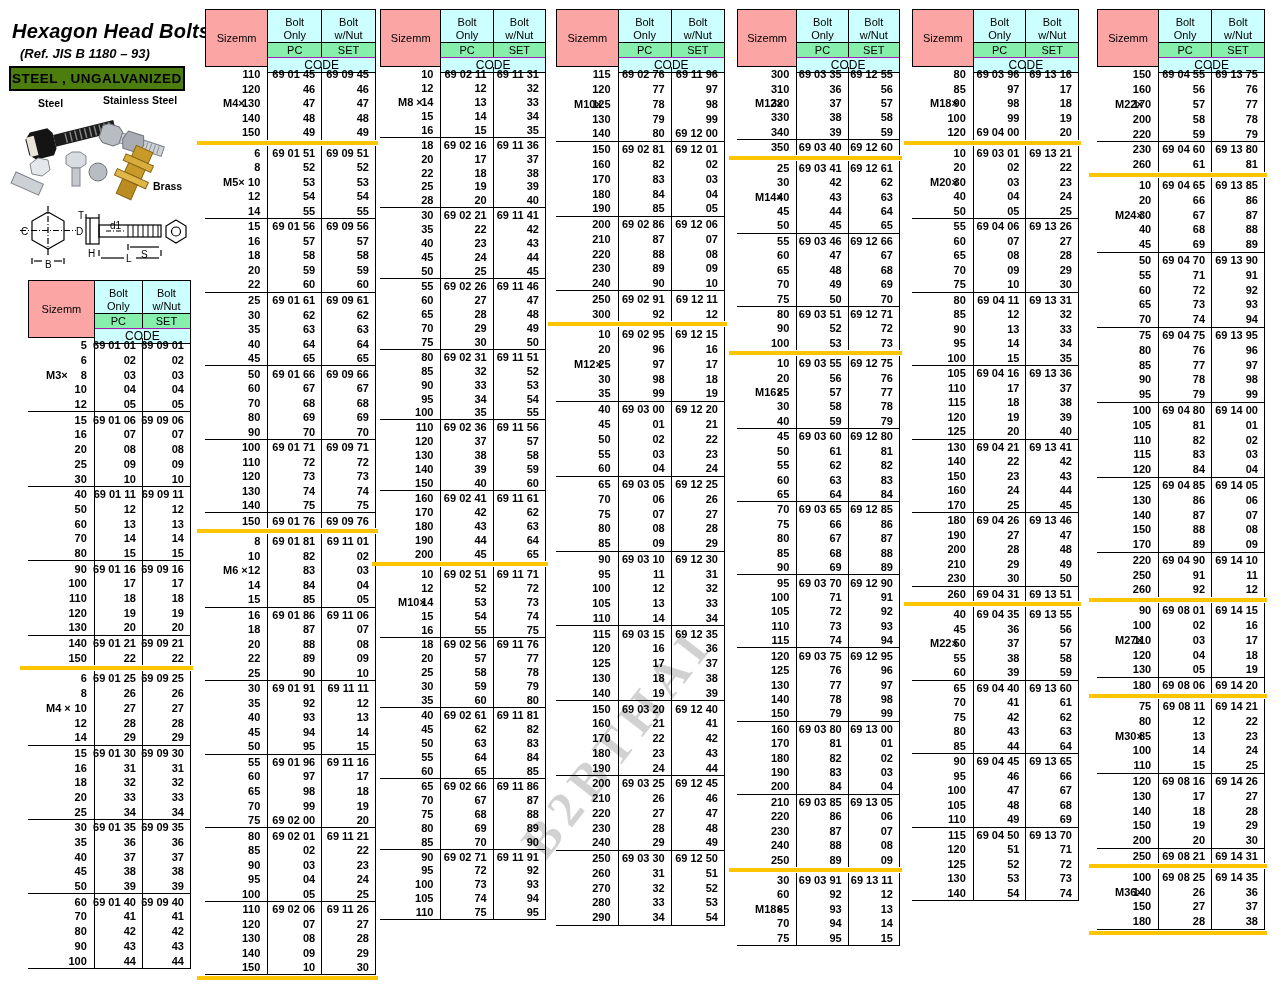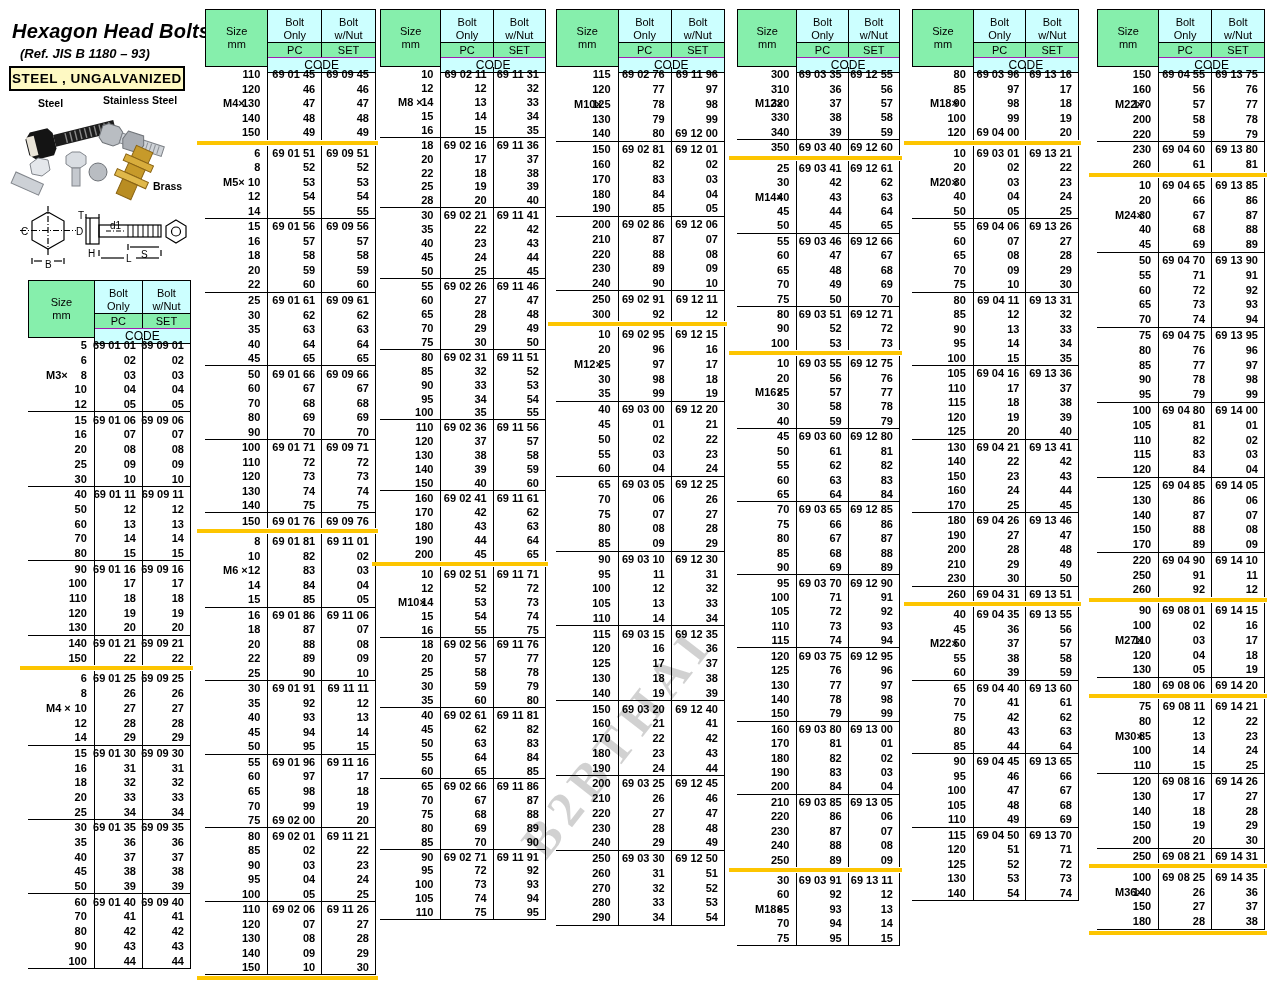--- a/index.html
+++ b/index.html
@@ -4,21 +4,21 @@
 <style>
   html,body{margin:0;padding:0;}
   body{
     width:1286px;height:984px;position:relative;background:#ffffff;
     font-family:"Liberation Sans",sans-serif;color:#000;overflow:hidden;
   }
   
   .page-title{position:absolute;left:12px;top:20px;font-size:20px;font-weight:bold;font-style:italic;letter-spacing:.2px;}
   .page-subtitle{position:absolute;left:20px;top:46px;font-size:13px;font-weight:bold;font-style:italic;}
   .material-banner{
-    position:absolute;left:9px;top:66px;width:172px;height:21px;background:#fef9c3;
+    position:absolute;left:9px;top:66px;width:172px;height:21px;background:#4d7c0f;
     border:2px solid #000;text-align:center;font-size:13.5px;font-weight:bold;line-height:21px;letter-spacing:.5px;
   }
   .photo-area{position:absolute;left:8px;top:94px;width:188px;height:112px;}
   .photo-label{position:absolute;font-size:10.5px;font-weight:bold;}
   .lbl-steel{left:30px;top:3px;}
   .lbl-stainless{left:95px;top:0px;}
   .lbl-brass{left:145px;top:86px;}
   .diagram{position:absolute;left:10px;top:206px;width:182px;height:64px;}
   
   .wm{
@@ -30,22 +30,22 @@
   .bolt-table{position:absolute;box-sizing:border-box;}
   .t1{left:28px;top:280px;width:163px;--rh:14.70px;}
   .t2{left:205px;top:9px;width:171px;--rh:14.53px;}
   .t3{left:380px;top:9px;width:166px;--rh:13.95px;}
   .t4{left:556px;top:9px;width:169px;--rh:14.77px;}
   .t5{left:737px;top:9px;width:163px;--rh:14.43px;}
   .t6{left:912px;top:9px;width:167px;--rh:14.50px;}
   .t7{left:1097px;top:9px;width:168px;--rh:14.80px;}
   .thead{display:flex;height:58px;box-sizing:border-box;}
   .h-size{
-    width:37%;box-sizing:border-box;border:1px solid #000;background:#86efac;
-    display:flex;flex-direction:column;justify-content:center;align-items:center;
+    width:37%;box-sizing:border-box;border:1px solid #000;background:#fca5a5;
+    display:flex;flex-direction:row;justify-content:center;align-items:center;
     font-size:11px;line-height:13px;
   }
   .t1 .h-size{width:41%;}
   .h-right{width:63%;display:flex;flex-direction:column;box-sizing:border-box;border-top:1px solid #000;border-right:1px solid #000;}
   .t1 .h-right{width:59%;}
   .h-top{flex:1;display:flex;}
   .h-top .hc{
     flex:1;background:#ccffff;border-right:1px solid #000;box-sizing:border-box;
     text-align:center;font-size:11px;line-height:13px;padding-top:6px;
   }

